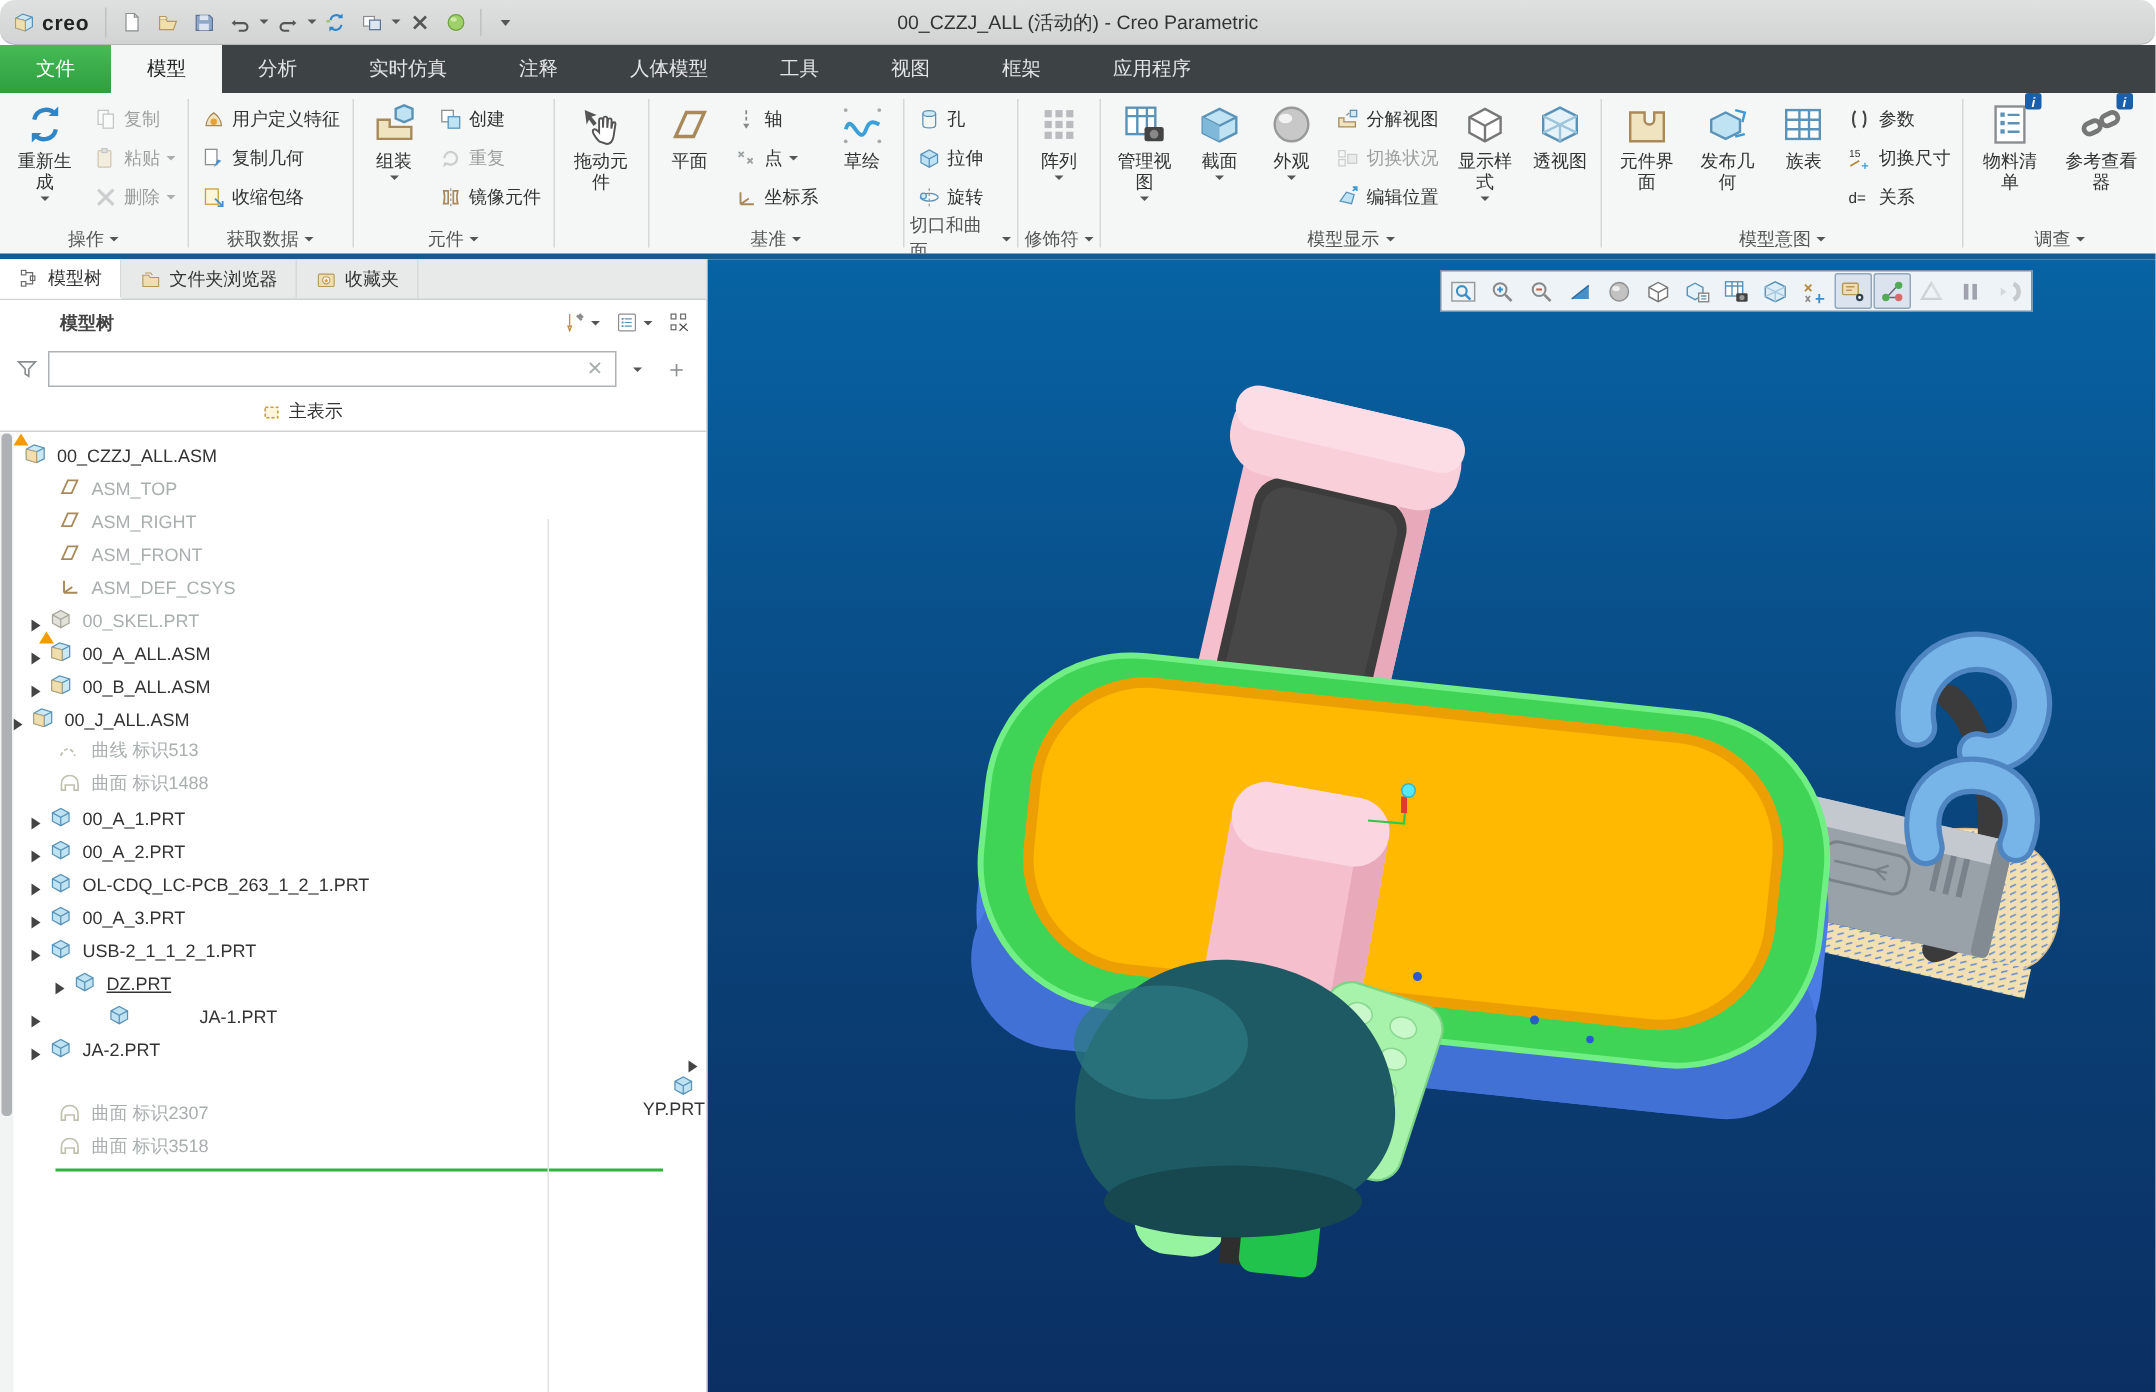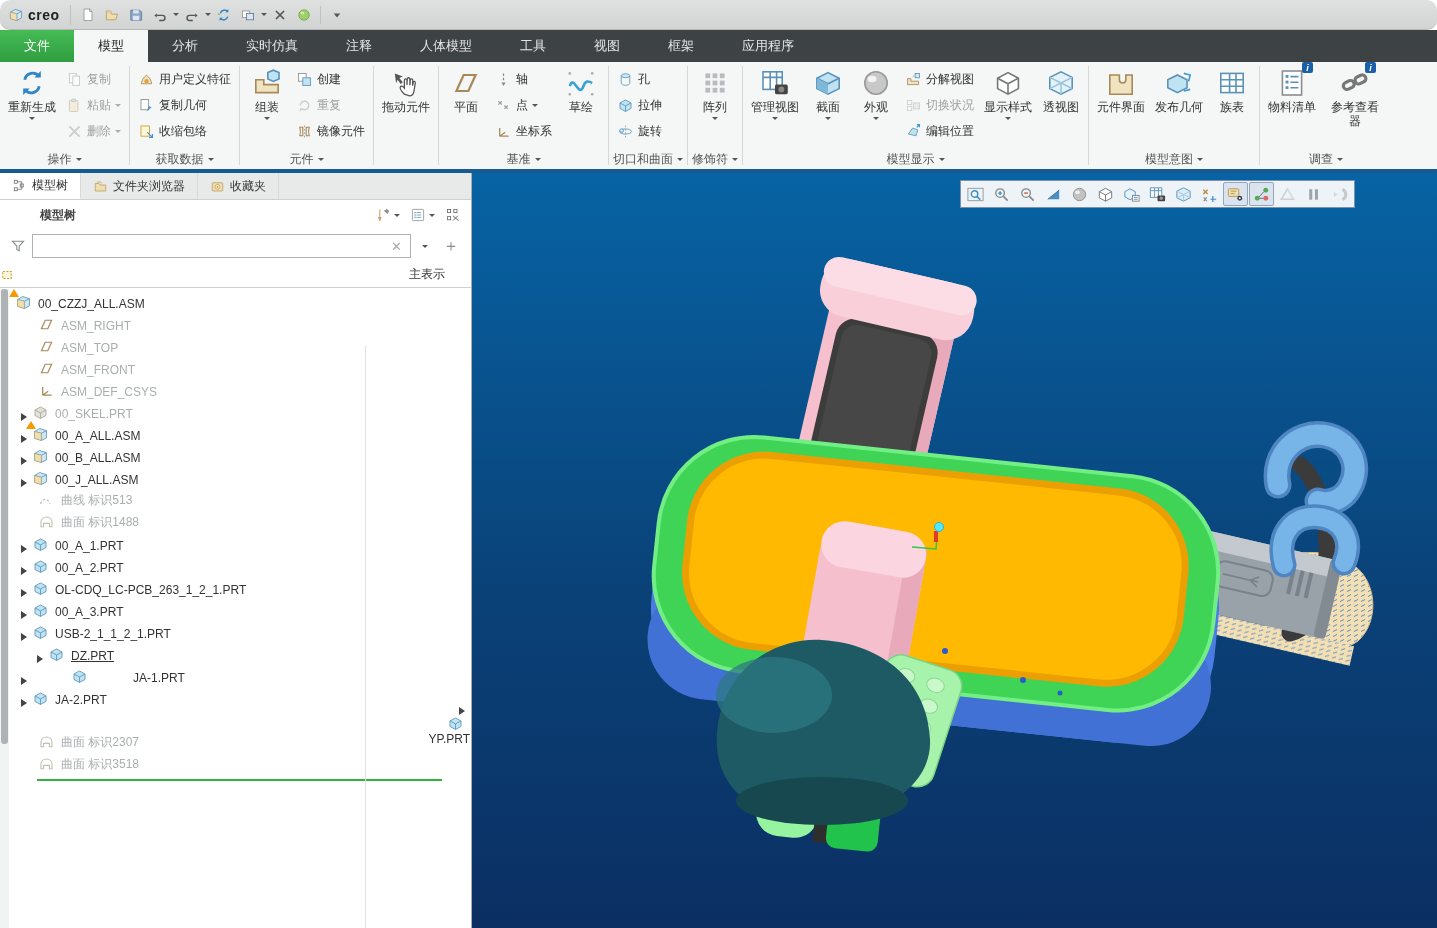--- a/index.html
+++ b/index.html
@@ -49,21 +49,21 @@
   .phead-title { font-weight:bold; color:#444; margin-left:28px; }
   .phead-tools { margin-left:auto; display:flex; align-items:center; gap:6px; }
   .phead-tools .tbtn { display:flex; align-items:center; gap:3px; padding:2px; border-radius:2px; }
   .phead-tools svg { width:16px; height:16px; }
   .filterrow { height:32px; display:flex; align-items:center; padding:0 8px 0 10px; gap:6px; }
   .funnel { width:16px; height:16px; flex:none; }
   .filter-input { flex:1; height:24px; border:1px solid #aeb2b4; background:#fff; display:flex; align-items:center; padding:0 6px; }
   .filter-input input { flex:1; border:none; outline:none; font-size:12px; background:transparent; }
   .filter-x { color:#a8acac; font-size:13px; padding:0 2px; }
   .plusbtn { color:#8a8e90; font-size:16px; padding:0 4px; }
-  .colhead { height:26px; display:flex; align-items:center; justify-content:space-between; padding-right:26px; gap:5px;
+  .colhead { height:26px; display:flex; align-items:center; justify-content:center; padding-right:69px; gap:5px;
     border-bottom:1px solid #cfd1d1; position:relative; }
   .colhead svg { width:14px; height:14px; }
   .coldivider { position:absolute; left:365px; top:173px; bottom:0; width:1px; background:#e0e2e2; z-index:1; }
   .tree { position:absolute; left:9px; right:1px; top:116px; bottom:0; overflow:hidden; }
   .trow { height:22px; display:flex; align-items:flex-end; }
   .trow .arrow { width:0; height:0; border-top:4px solid transparent; border-bottom:4px solid transparent; border-left:6px solid #444; margin-right:5px; flex:none; }
   .trow .ticon { width:17px; height:17px; position:relative; margin-right:6px; flex:none; }
   .trow .tlabel { white-space:nowrap; }
   .trow.gray .tlabel { color:#a9aeae; }
   .tbadge { position:absolute; left:-6px; top:-5px; width:0; height:0; border-left:5px solid transparent; border-right:5px solid transparent; border-bottom:8px solid #f59a00; }
@@ -154,20 +154,21 @@
           <ellipse cx="8" cy="7.5" rx="2.5" ry="1.8" fill="#cfe8a8"></ellipse>
         </svg>
       </span>
       <span class="qa-sep"></span>
       <span class="qa-btn">
         <svg viewBox="0 0 20 20" width="100%" height="100%">
           <path d="M6 8h8l-4 5z" fill="#555"></path>
         </svg>
       </span>
     </div>
+  <div class="win-title">00_CZZJ_ALL (活动的) - Creo Parametric</div>
 </div>
 
 <div class="tabbar" id="tabbar">
     <div class="tab file">文件</div>
     <div class="tab active">模型</div>
     <div class="tab">分析</div>
     <div class="tab">实时仿真</div>
     <div class="tab">注释</div>
     <div class="tab">人体模型</div>
     <div class="tab">工具</div>
@@ -502,20 +503,42 @@
               <path d="M13 4l4 1-1 4M13 15l4-1" stroke="#3a9ad8" fill="none"></path>
             </svg></span>
           <span class="blabel">发布几何</span>
         </div>
         <div class="rbig">
           <span class="bicon"><svg viewBox="0 0 20 20" width="100%" height="100%">
               <rect x="3" y="4" width="14" height="12" fill="#fff" stroke="#5b93b8"></rect>
               <path d="M3 8h14M3 12h14M8.5 4v12M12.5 4v12" stroke="#5b93b8" fill="none"></path>
             </svg></span>
           <span class="blabel">族表</span>
+        </div>
+        <div class="rcol">
+          <div class="rsmall">
+            <span class="sicon"><svg viewBox="0 0 20 20" width="100%" height="100%">
+                <path d="M7 3.5C4.5 6.5 4.5 13.5 7 16.5 M13 3.5c2.5 3 2.5 10 0 13" stroke="#444" stroke-width="1.6" fill="none"></path>
+              </svg></span>
+            <span>参数</span>
+          </div>
+          <div class="rsmall">
+            <span class="sicon"><svg viewBox="0 0 20 20" width="100%" height="100%">
+                <text x="2" y="9" font-size="8" fill="#333">15</text>
+                <path d="M3 16l7-4" stroke="#b8873a" stroke-width="1.4"></path>
+                <path d="M12 16h5M14.5 13.5v5" stroke="#3a9ad8"></path>
+              </svg></span>
+            <span>切换尺寸</span>
+          </div>
+          <div class="rsmall">
+            <span class="sicon"><svg viewBox="0 0 20 20" width="100%" height="100%">
+                <text x="1.5" y="14.5" font-size="12" fill="#333">d=</text>
+              </svg></span>
+            <span>关系</span>
+          </div>
         </div>
       </div>
       <div class="rgroup-label">
         <span>模型意图</span>
         <span class="caret sm"></span>
       </div>
     </div>
     <div class="rsep"></div>
     <div class="rgroup">
       <div class="rgroup-body">
@@ -644,27 +667,27 @@
             <path d="M3 6.5 9 3l8 2.5v8.5L11 17l-8-2.5z" fill="#cde8f4" stroke="#5b93b8"></path>
             <path d="M3 6.5l8 2 6-3M11 8.5V17" fill="none" stroke="#5b93b8"></path>
             <path d="M3 6.5l8 2v8.5L3 14.5z" fill="#f0dfae" stroke="#b89858" stroke-width=".6"></path>
           </svg><span class="tbadge"></span></span>
         <span class="tlabel">00_CZZJ_ALL.ASM</span>
       </div>
       <div class="trow gray" style="padding-left: 29px;">
         <span class="ticon"><svg viewBox="0 0 20 20" width="100%" height="100%">
             <path d="M4 15 8.5 5H16l-4.5 10z" fill="none" stroke="#a8895a" stroke-width="1.4"></path>
           </svg></span>
+        <span class="tlabel">ASM_TOP</span>
+      </div>
+      <div class="trow gray" style="padding-left: 29px;">
+        <span class="ticon"><svg viewBox="0 0 20 20" width="100%" height="100%">
+            <path d="M4 15 8.5 5H16l-4.5 10z" fill="none" stroke="#a8895a" stroke-width="1.4"></path>
+          </svg></span>
         <span class="tlabel">ASM_RIGHT</span>
-      </div>
-      <div class="trow gray" style="padding-left: 29px;">
-        <span class="ticon"><svg viewBox="0 0 20 20" width="100%" height="100%">
-            <path d="M4 15 8.5 5H16l-4.5 10z" fill="none" stroke="#a8895a" stroke-width="1.4"></path>
-          </svg></span>
-        <span class="tlabel">ASM_TOP</span>
       </div>
       <div class="trow gray" style="padding-left: 29px;">
         <span class="ticon"><svg viewBox="0 0 20 20" width="100%" height="100%">
             <path d="M4 15 8.5 5H16l-4.5 10z" fill="none" stroke="#a8895a" stroke-width="1.4"></path>
           </svg></span>
         <span class="tlabel">ASM_FRONT</span>
       </div>
       <div class="trow gray" style="padding-left: 29px;">
         <span class="ticon"><svg viewBox="0 0 20 20" width="100%" height="100%">
             <path d="M5.5 15.5V6 M5.5 15.5H16 M5.5 15.5l6.5-4.5" stroke="#a8895a" stroke-width="1.5" fill="none"></path>
@@ -690,21 +713,21 @@
       </div>
       <div class="trow" style="padding-left: 12px;">
         <span class="arrow"></span>
         <span class="ticon"><svg viewBox="0 0 20 20" width="100%" height="100%">
             <path d="M3 6.5 9 3l8 2.5v8.5L11 17l-8-2.5z" fill="#cde8f4" stroke="#5b93b8"></path>
             <path d="M3 6.5l8 2 6-3M11 8.5V17" fill="none" stroke="#5b93b8"></path>
             <path d="M3 6.5l8 2v8.5L3 14.5z" fill="#f0dfae" stroke="#b89858" stroke-width=".6"></path>
           </svg></span>
         <span class="tlabel">00_B_ALL.ASM</span>
       </div>
-      <div class="trow" style="padding-left: 12px;">
+      <div class="trow" style="">
         <span class="arrow"></span>
         <span class="ticon"><svg viewBox="0 0 20 20" width="100%" height="100%">
             <path d="M3 6.5 9 3l8 2.5v8.5L11 17l-8-2.5z" fill="#cde8f4" stroke="#5b93b8"></path>
             <path d="M3 6.5l8 2 6-3M11 8.5V17" fill="none" stroke="#5b93b8"></path>
             <path d="M3 6.5l8 2v8.5L3 14.5z" fill="#f0dfae" stroke="#b89858" stroke-width=".6"></path>
           </svg></span>
         <span class="tlabel">00_J_ALL.ASM</span>
       </div>
       <div class="trow gray" style="padding-left: 29px;">
         <span class="ticon"><svg viewBox="0 0 20 20" width="100%" height="100%">

